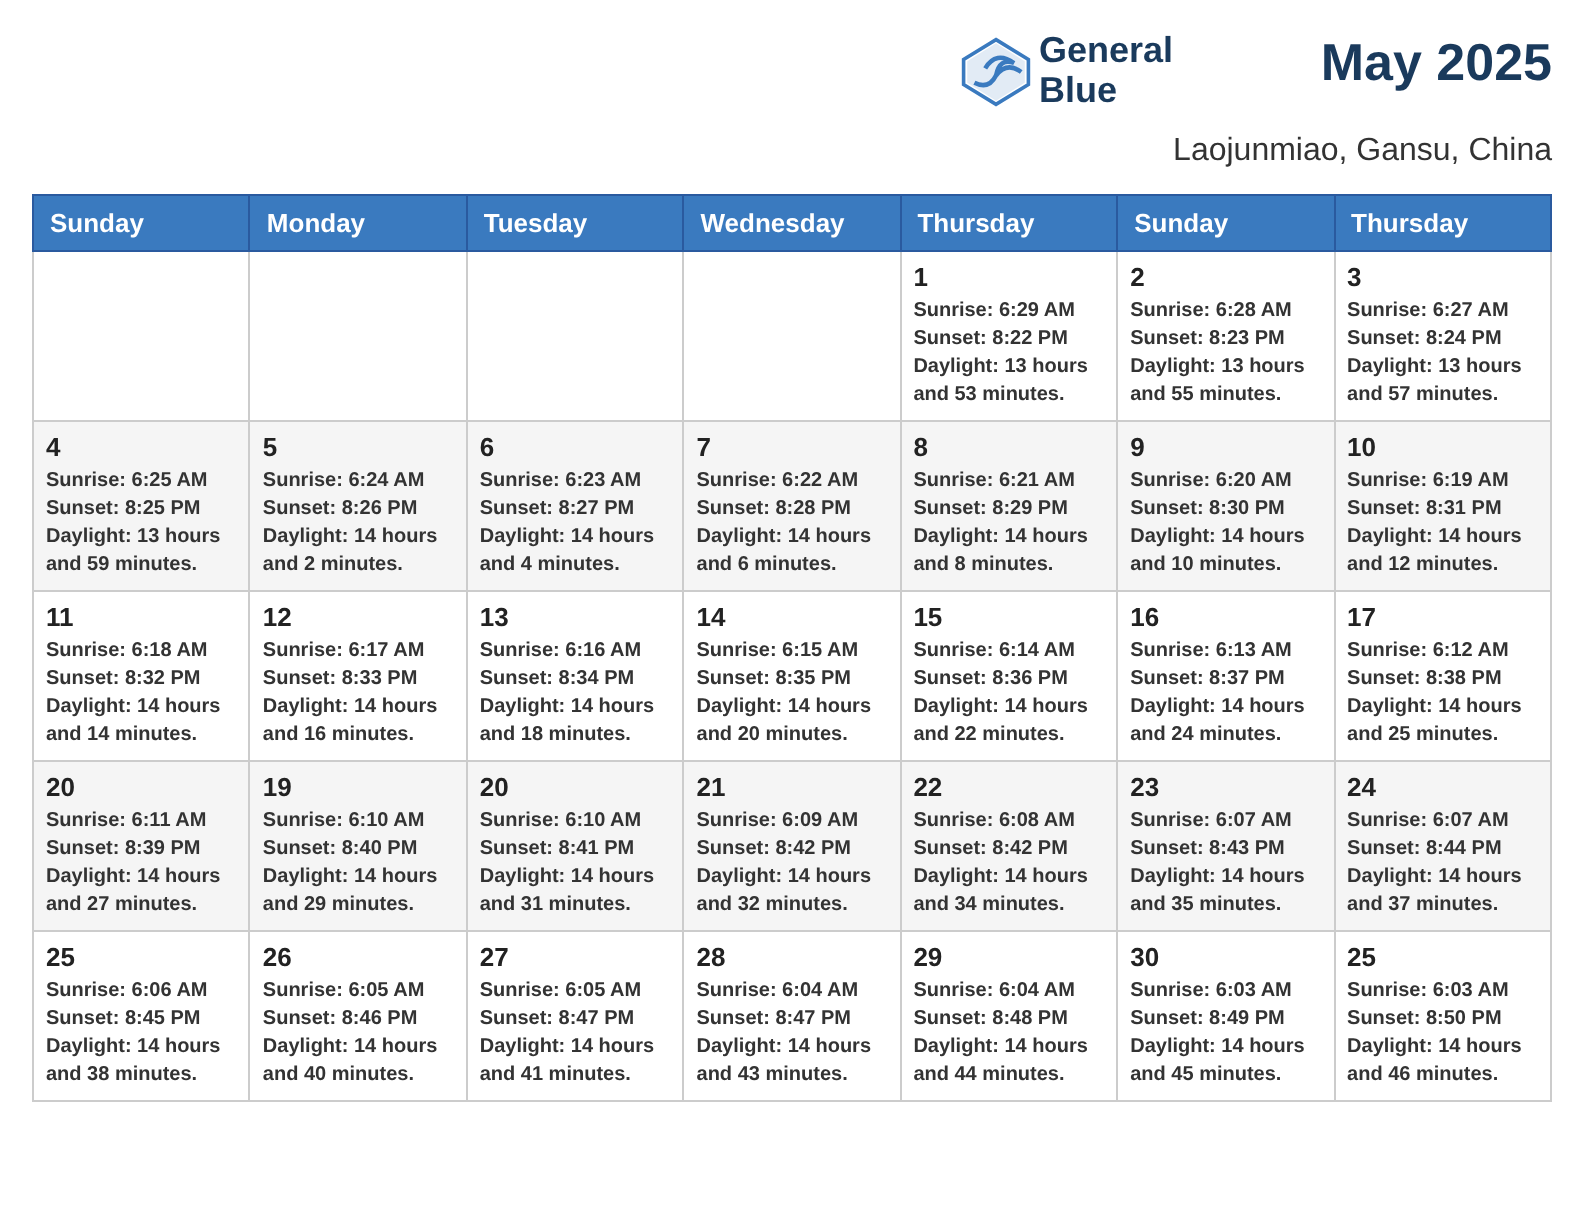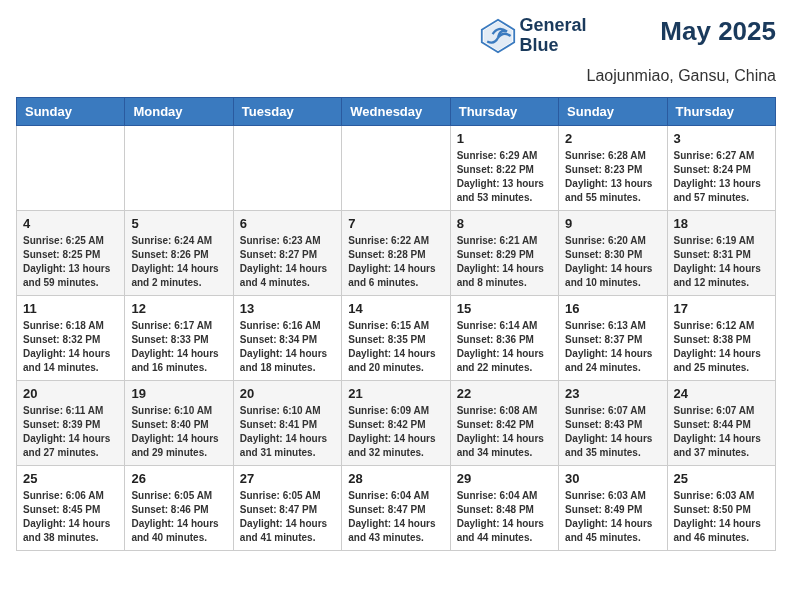--- a/index.html
+++ b/index.html
@@ -161,21 +161,21 @@
         </td>
         <td>
           <div class="day-num">8</div>
           <div class="day-info">Sunrise: 6:21 AM<br>Sunset: 8:29 PM<br>Daylight: 14 hours<br>and 8 minutes.</div>
         </td>
         <td>
           <div class="day-num">9</div>
           <div class="day-info">Sunrise: 6:20 AM<br>Sunset: 8:30 PM<br>Daylight: 14 hours<br>and 10 minutes.</div>
         </td>
         <td>
-          <div class="day-num">18</div>
+          <div class="day-num">10</div>
           <div class="day-info">Sunrise: 6:19 AM<br>Sunset: 8:31 PM<br>Daylight: 14 hours<br>and 12 minutes.</div>
         </td>
       </tr>
       <tr>
         <td>
           <div class="day-num">11</div>
           <div class="day-info">Sunrise: 6:18 AM<br>Sunset: 8:32 PM<br>Daylight: 14 hours<br>and 14 minutes.</div>
         </td>
         <td>
           <div class="day-num">12</div>

